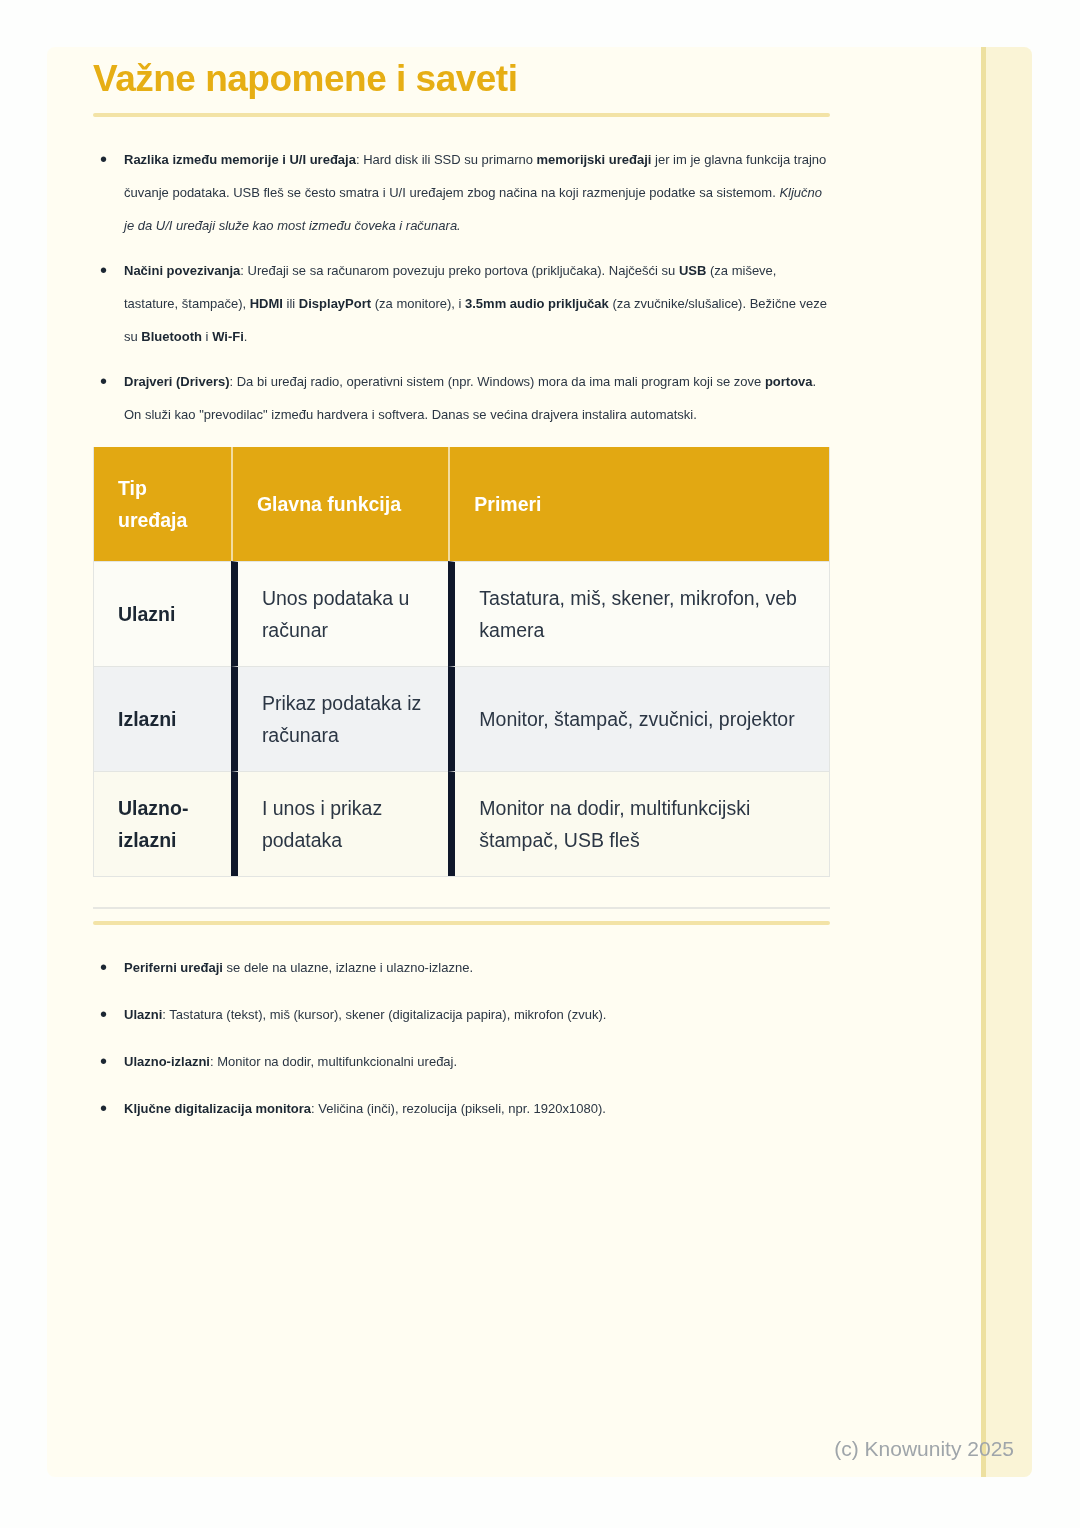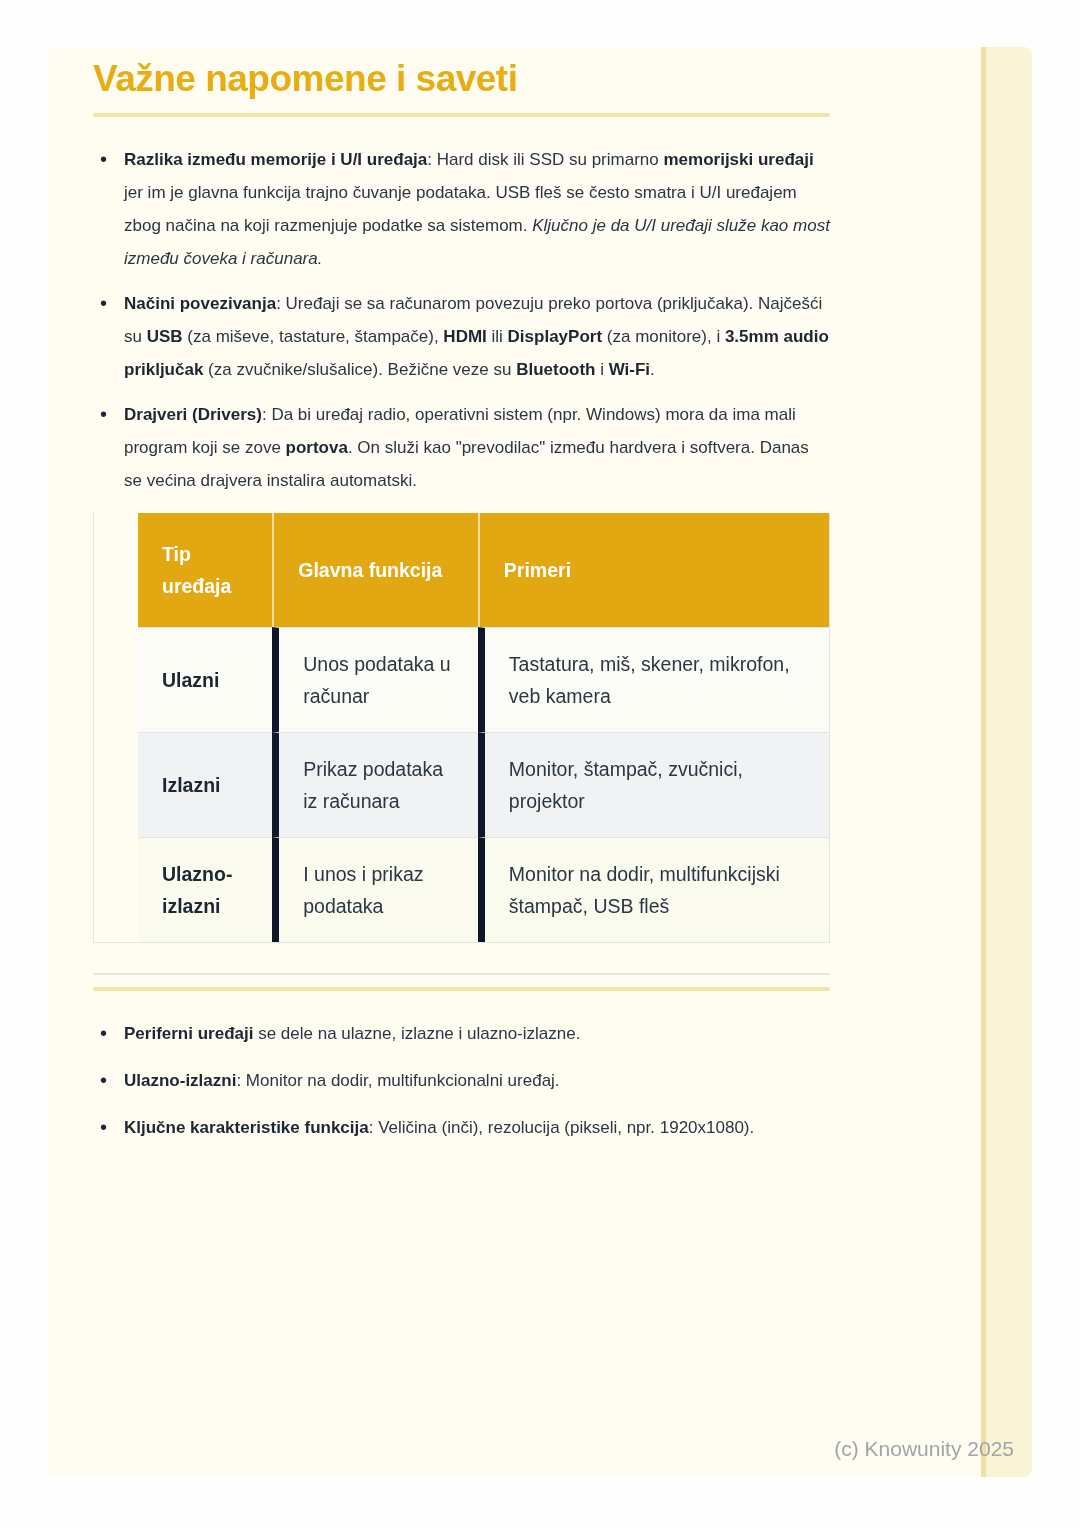--- a/index.html
+++ b/index.html
@@ -43,21 +43,21 @@
     border-radius: 2px;
     margin-top: 12px;
   }
   ul.notes-list {
     list-style: none;
     margin-top: 26px;
   }
   ul.notes-list li {
     position: relative;
     padding-left: 31px;
-    font-size: 17px;
+    font-size: 13px;
     line-height: 33px;
     color: #2b3644;
     margin-bottom: 12px;
   }
   ul.notes-list.compact li { margin-bottom: 14px; }
   ul.notes-list li::before {
     content: "\2022";
     position: absolute;
     left: 7px; top: 0;
     color: #1c2733;
@@ -68,21 +68,20 @@
   table.device-table {
     margin-top: 16px;
     width: 737px;
     border-collapse: separate;
     border-spacing: 0;
     font-size: 19.5px;
     line-height: 32px;
     color: #2b3644;
     border: 1px solid #e3e5e2;
     border-top: none;
-    padding-left: 44px;
   }
   table.device-table th {
     background: #e2a812;
     color: #ffffff;
     font-weight: 700;
     text-align: left;
     vertical-align: middle;
     padding: 25px 24px;
   }
   table.device-table th + th { border-left: 2px solid rgba(255,255,255,0.6); }
@@ -162,19 +161,20 @@
         </tr>
       </tbody>
     </table>
 
     <hr class="section-divider">
 
     <div class="title-underline"></div>
 
     <ul class="notes-list compact">
       <li><span class="b">Periferni uređaji</span><span> se dele na ulazne, izlazne i ulazno-izlazne.</span></li>
+      <li><span class="b">Ulazni</span><span>: Tastatura (tekst), miš (kursor), skener (digitalizacija papira), mikrofon (zvuk).</span></li>
       <li><span class="b">Ulazno-izlazni</span><span>: Monitor na dodir, multifunkcionalni uređaj.</span></li>
-      <li><span class="b">Ključne karakteristike funkcija</span><span>: Veličina (inči), rezolucija (pikseli, npr. 1920x1080).</span></li>
+      <li><span class="b">Ključne digitalizacija monitora</span><span>: Veličina (inči), rezolucija (pikseli, npr. 1920x1080).</span></li>
     </ul>
   </div>
 
   <div class="footer-credit">(c) Knowunity 2025</div>
 </div>
 
 </body></html>

